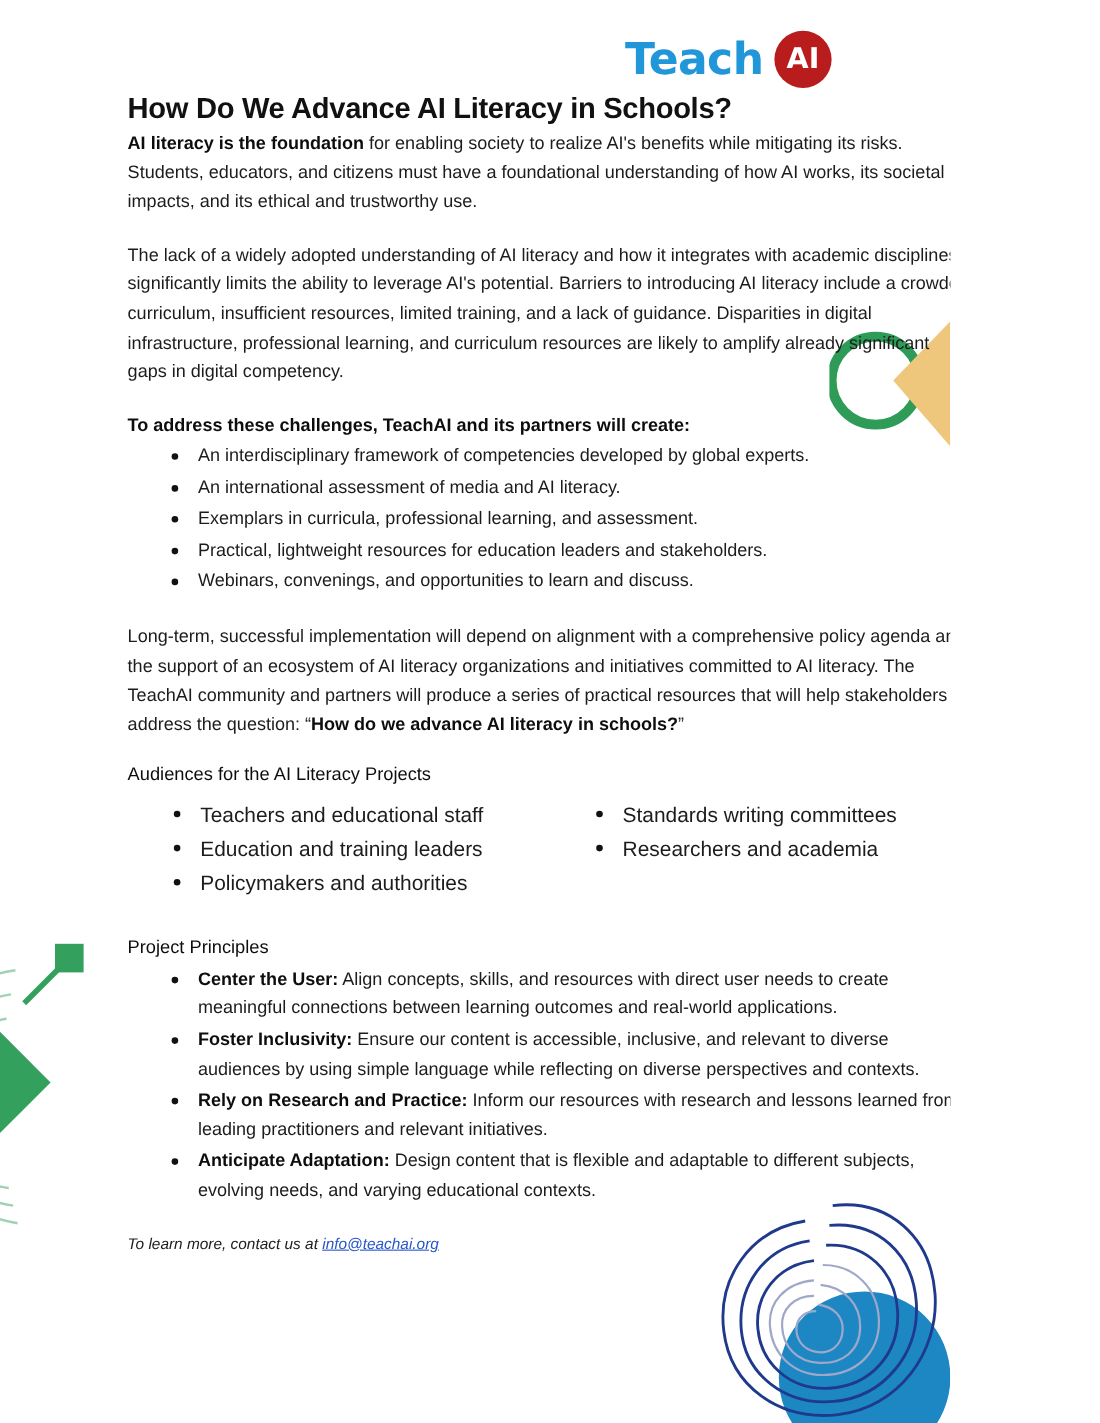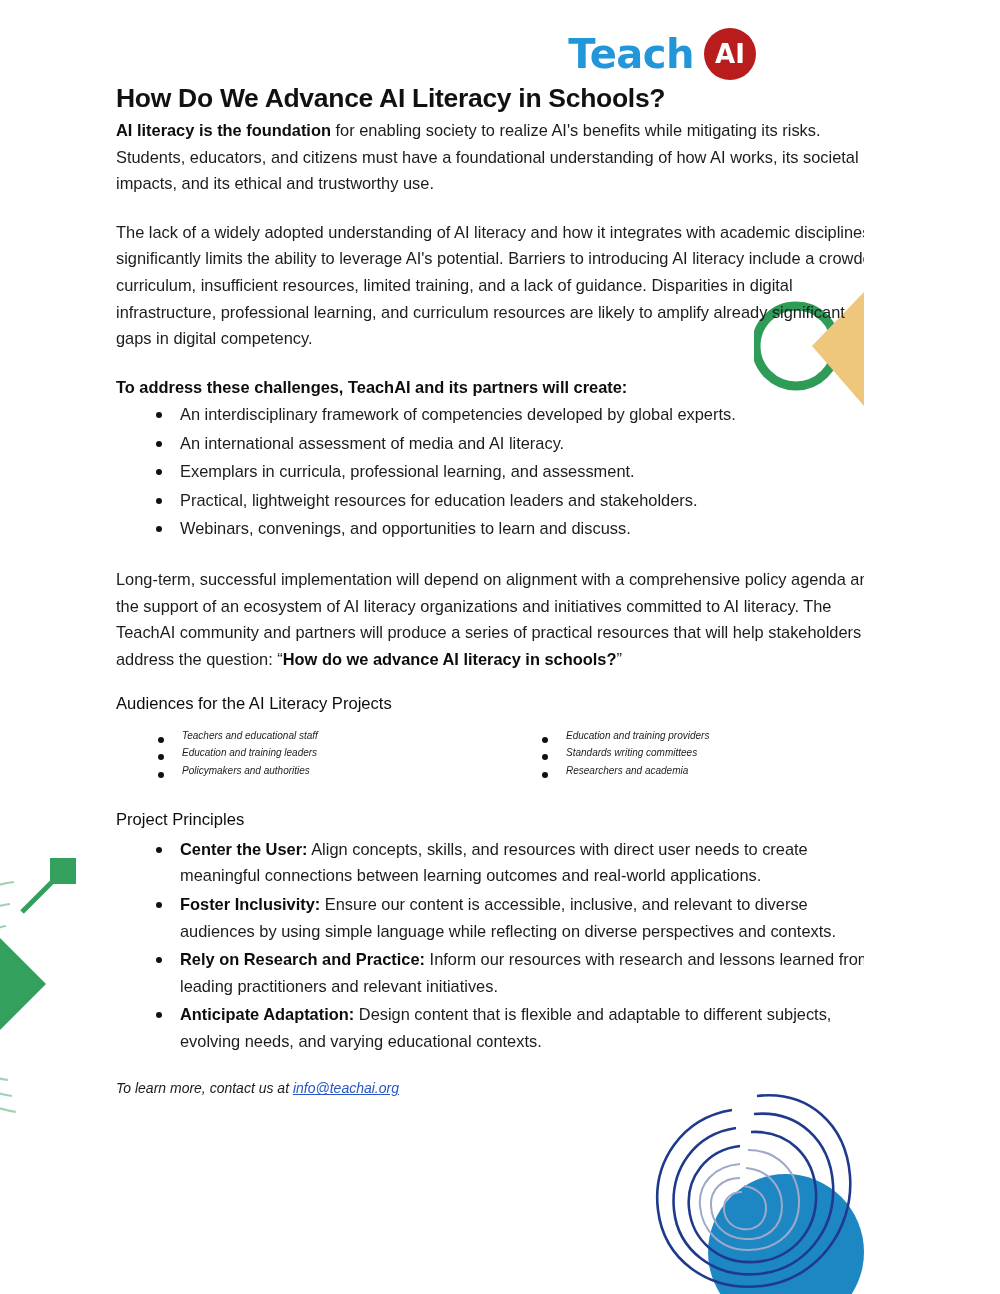--- a/index.html
+++ b/index.html
@@ -142,26 +142,25 @@
     margin: 14px 0 30px 0;
   }
   .aud-col { width: 50%; }
   .aud-col ul {
     list-style: none;
     margin: 0;
     padding: 0 0 0 40px;
   }
   .aud-col li {
     position: relative;
-    font-size: 10px;
+    font-size: 19px;
     line-height: 1.52;
     padding-left: 26px;
     margin-bottom: 2px;
     color: #1c1c1c;
-    font-style: italic;
   }
   .aud-col li::before {
     content: "";
     position: absolute;
     left: 2px;
     top: 9px;
     width: 6px;
     height: 6px;
     border-radius: 50%;
     background: #111111;
@@ -276,21 +275,20 @@
     <div class="audiences">
       <div class="aud-col">
         <ul>
           <li>Teachers and educational staff</li>
           <li>Education and training leaders</li>
           <li>Policymakers and authorities</li>
         </ul>
       </div>
       <div class="aud-col">
         <ul>
-          <li>Education and training providers</li>
           <li>Standards writing committees</li>
           <li>Researchers and academia</li>
         </ul>
       </div>
     </div>
 
     <div class="section-head">Project Principles</div>
     <ul class="principles">
       <li><b>Center the User:</b><span> Align concepts, skills, and resources with direct user needs to create meaningful connections between learning outcomes and real-world applications.</span></li>
       <li><b>Foster Inclusivity:</b><span> Ensure our content is accessible, inclusive, and relevant to diverse audiences by using simple language while reflecting on diverse perspectives and contexts.</span></li>

